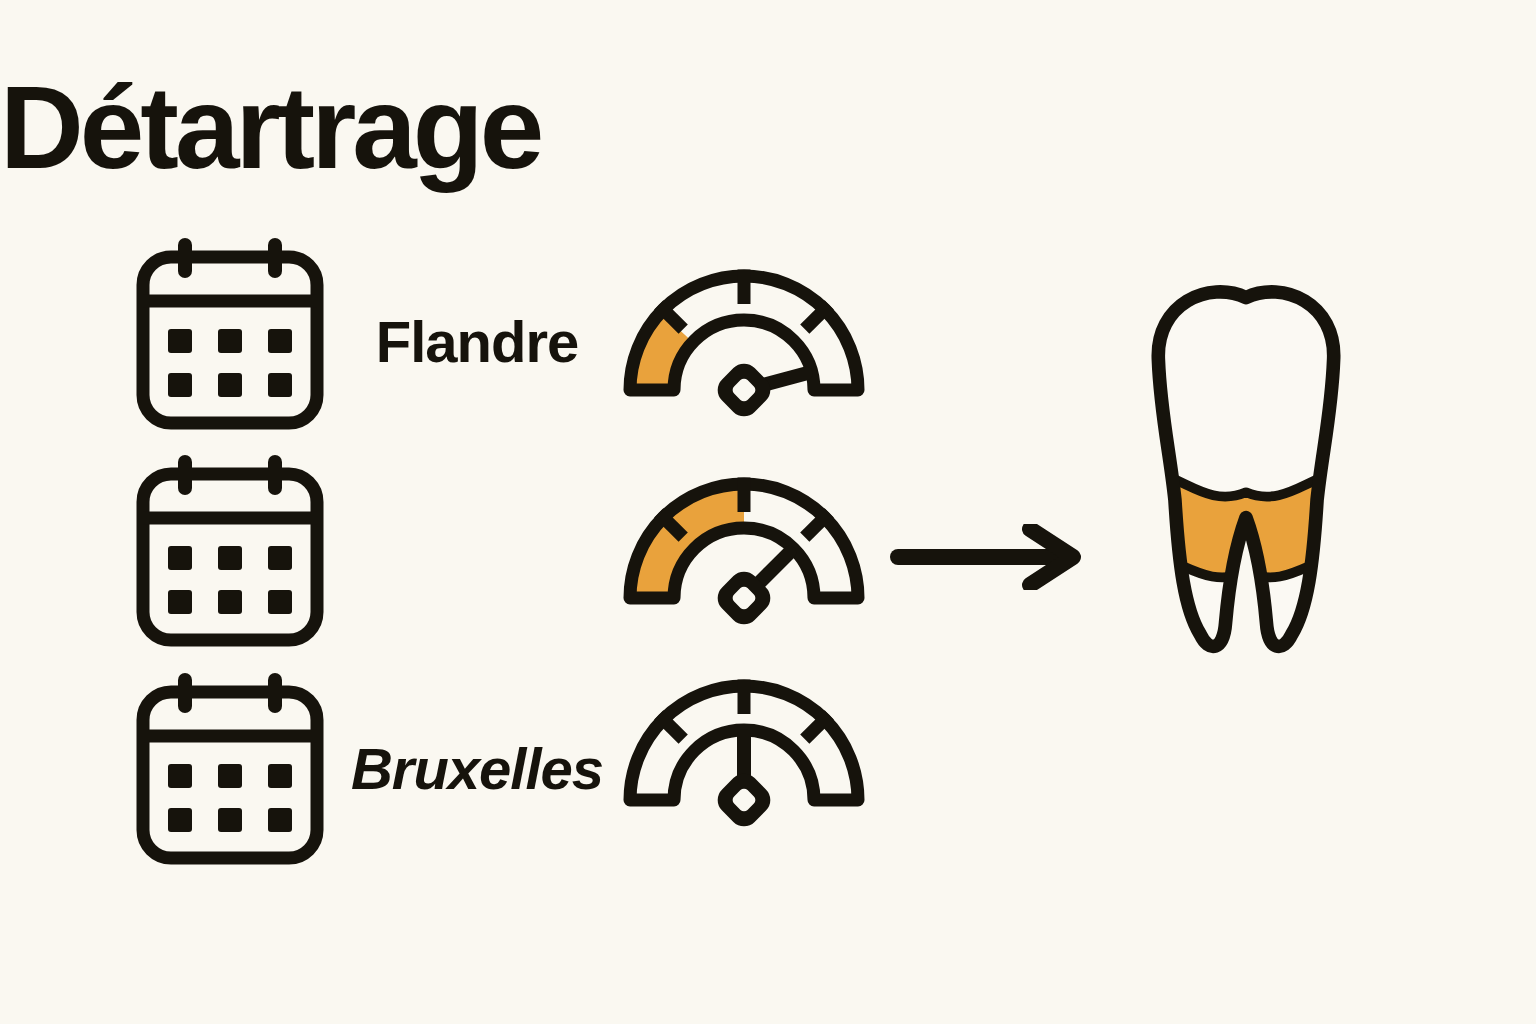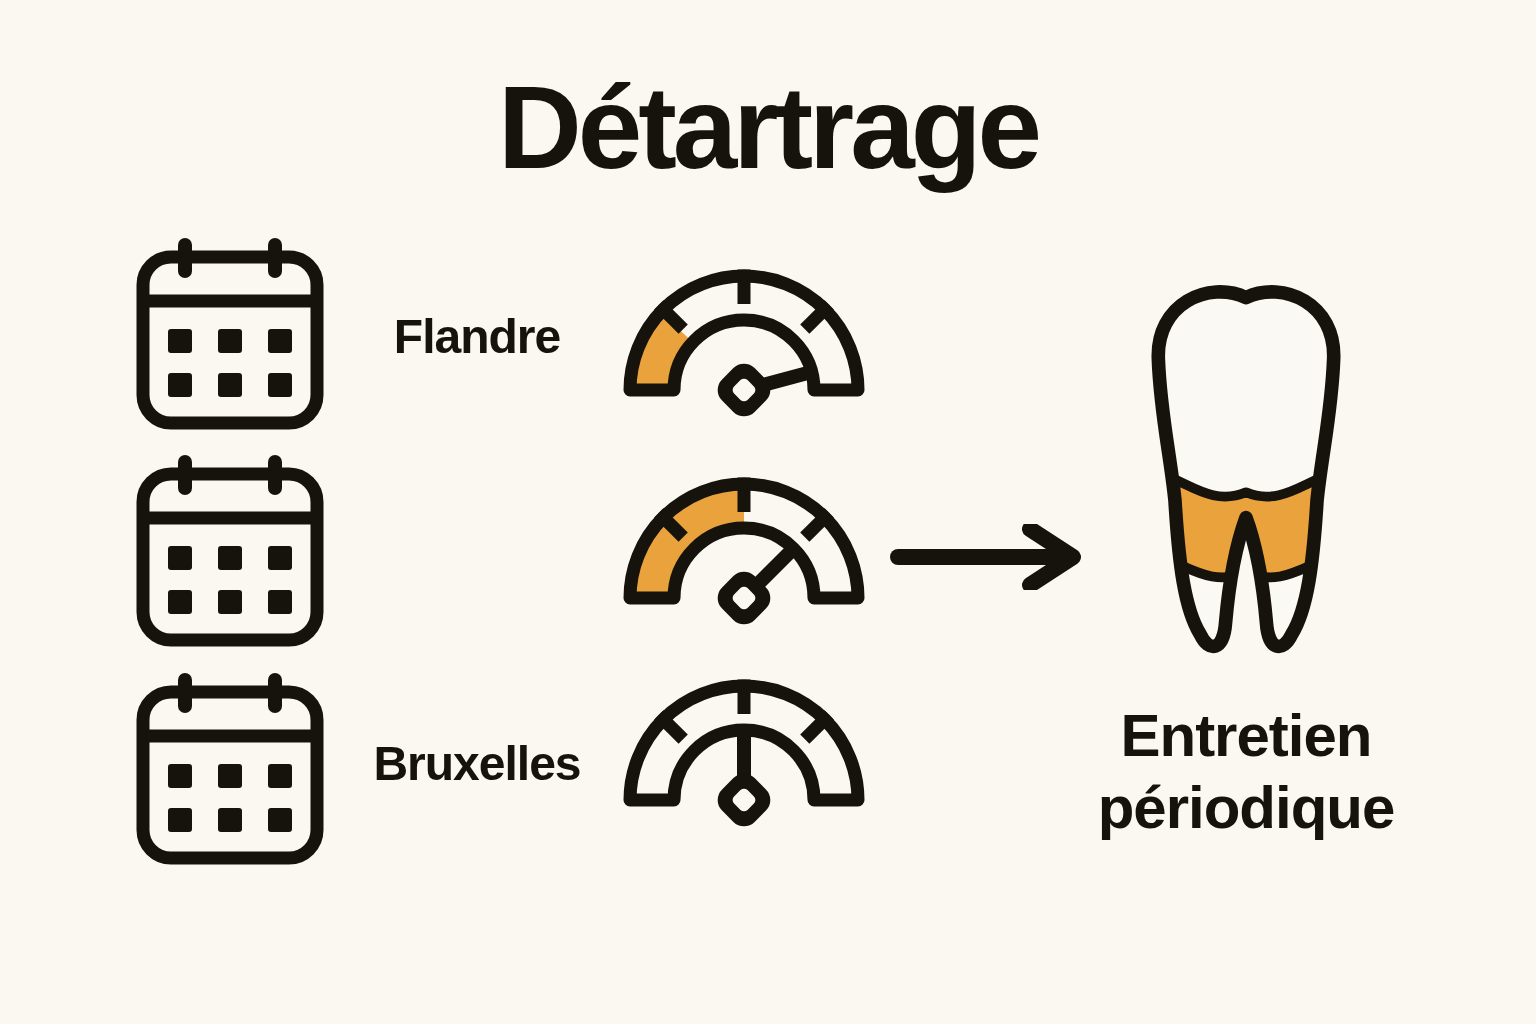--- a/index.html
+++ b/index.html
@@ -7,33 +7,33 @@
     position:relative;
     width:1536px;height:1024px;
     background:#FAF8F1;
     overflow:hidden;
     font-family:"Liberation Sans","DejaVu Sans",sans-serif;
     color:#16130C;
   }
   .abs{position:absolute;}
   .title{
     left:0;top:70px;width:1536px;
-    text-align:center;
+    text-align:left;
     font-size:116px;font-weight:700;letter-spacing:-4px;
     line-height:1;
   }
   .region-label{
     left:327px;width:300px;
     text-align:center;
-    font-size:48px;font-weight:700;letter-spacing:-1px;
+    font-size:58px;font-weight:700;letter-spacing:-1px;
     line-height:1;
   }
   .region-label.r1{top:313px;}
   .region-label.r2{top:529px;}
-  .region-label.r3{top:740px;}
+  .region-label.r3{top:740px;font-style:italic;}
   .calendar{left:130px;width:200px;height:194px;}
   .calendar.r1{top:237px;}
   .calendar.r2{top:454px;}
   .calendar.r3{top:672px;}
   .gauge{left:618px;width:252px;height:162px;}
   .gauge.r1{top:262px;}
   .gauge.r2{top:470px;}
   .gauge.r3{top:672px;}
   .axis-label{
     left:608px;top:862px;width:276px;
@@ -164,15 +164,14 @@
              C 87 346, 81 300, 77 234 C 72 186, 62 144, 60 90 Z" fill="#FBF9F3"></path>
     <path clip-path="url(#toothClip)" d="M 36 212 C 72 190, 102 246, 150 226 C 198 246, 228 190, 264 212
              L 264 296 C 228 278, 198 330, 150 308 C 102 330, 72 278, 36 296 Z" fill="#E9A23C" stroke="#16130C" stroke-width="10" stroke-linejoin="round"></path>
     <path d="M 60 90 C 57 32, 112 8, 150 26 C 188 8, 243 32, 240 90
              C 238 144, 228 186, 223 234 C 219 300, 213 346, 197 372
              C 188 391, 173 389, 171 360 C 167 314, 161 282, 150 252
              C 139 282, 133 314, 129 360 C 127 389, 112 391, 103 372
              C 87 346, 81 300, 77 234 C 72 186, 62 144, 60 90 Z" fill="none" stroke="#16130C" stroke-width="14" stroke-linejoin="round"></path>
   </svg>
 
-  <div class="abs outcome-label">Entretien périodique</div>
 
 </div>
 
 </body></html>

